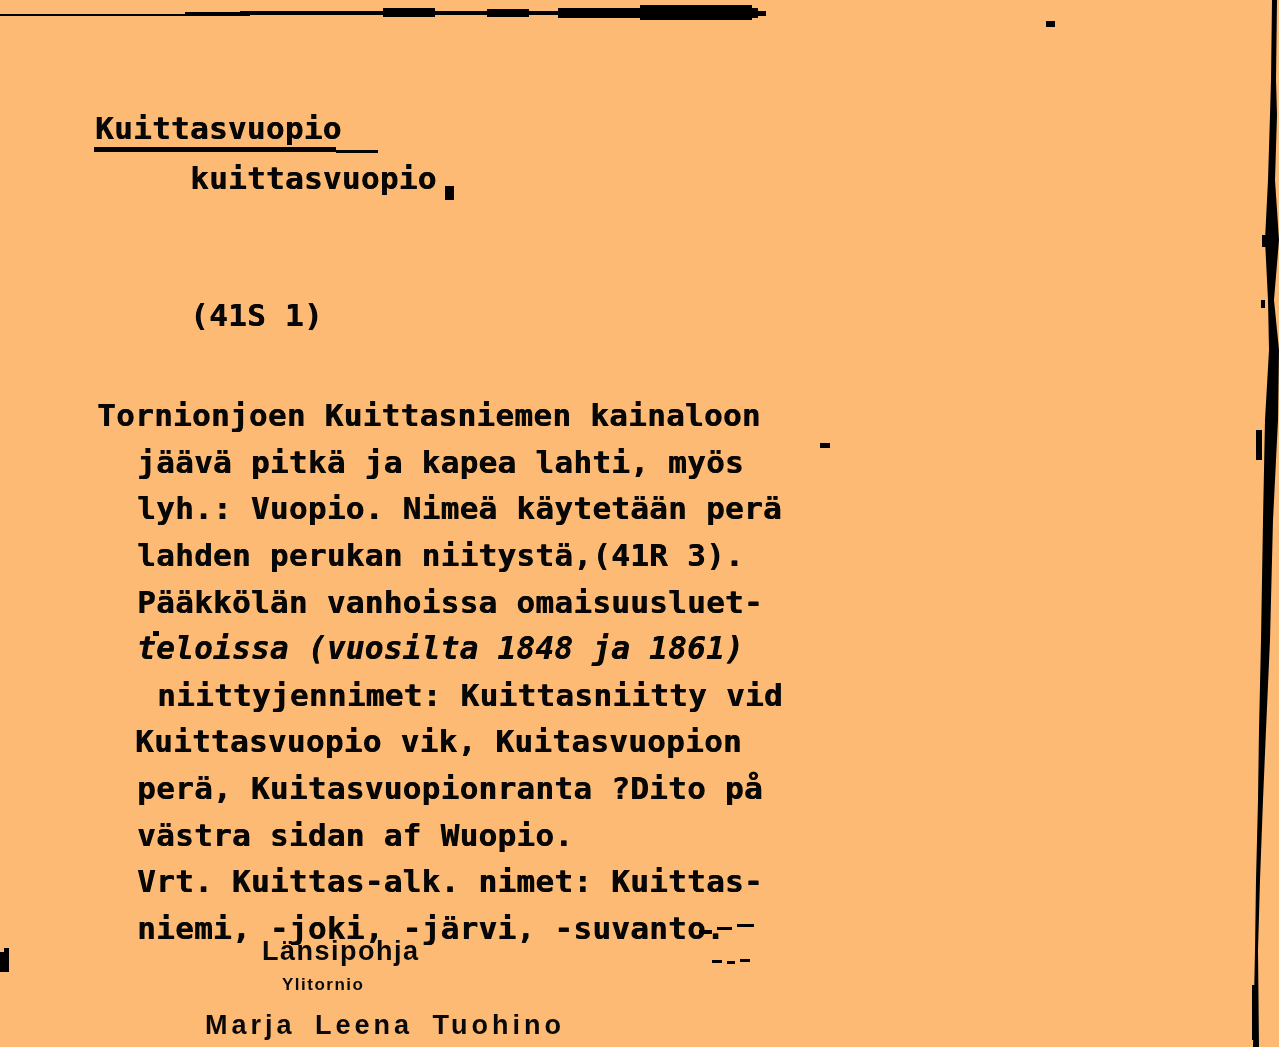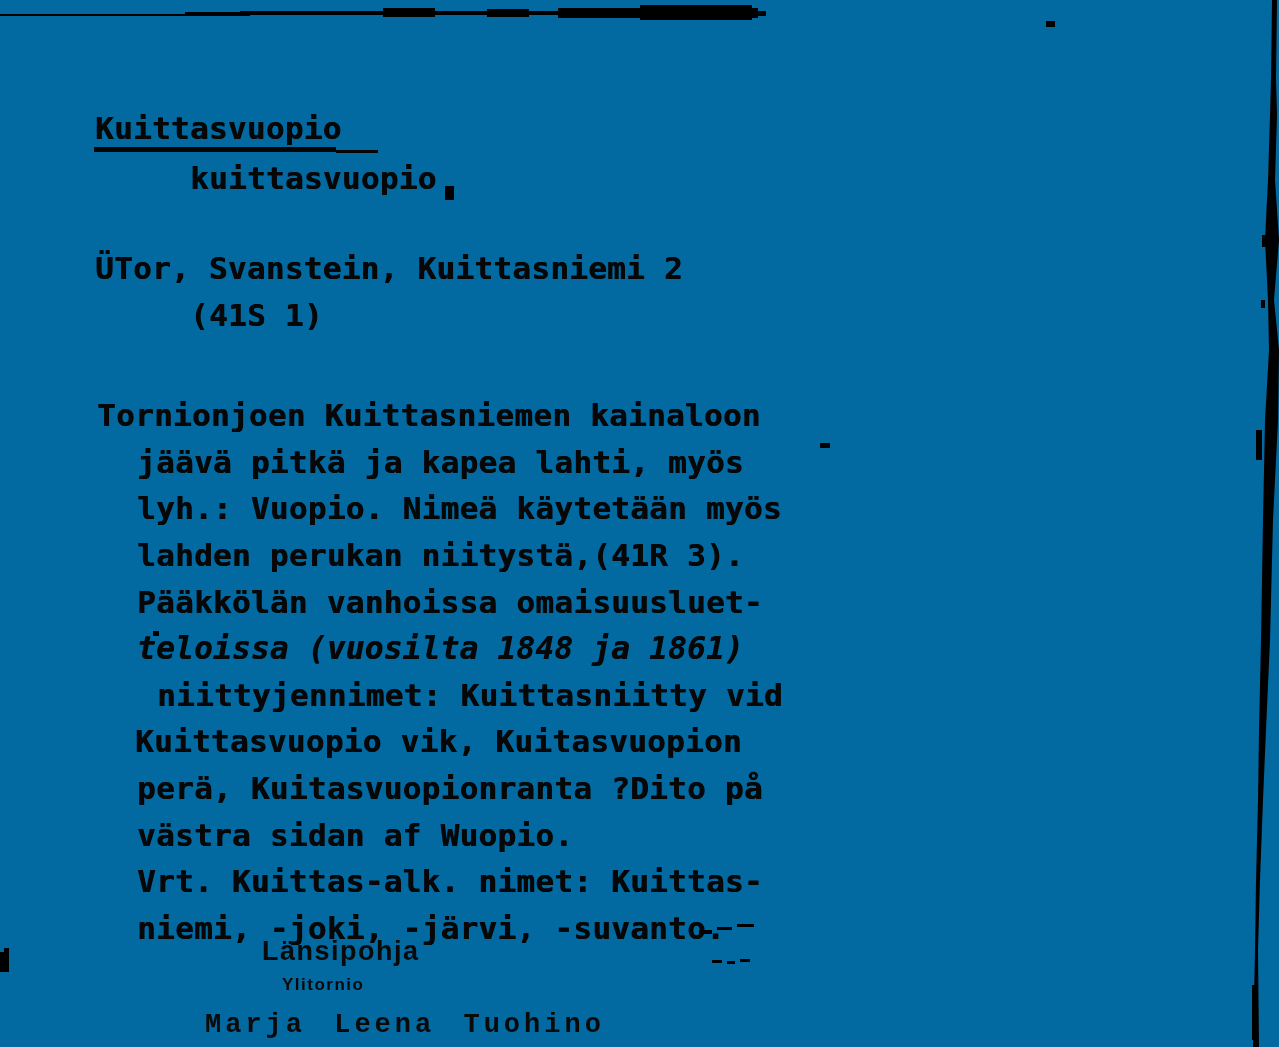--- a/index.html
+++ b/index.html
@@ -1,19 +1,19 @@
 <!DOCTYPE html>
 <html><head>
 <meta charset="utf-8">
 <style>
   html,body{margin:0;padding:0;background:#fff;}
   #page{
     position:relative;
     width:1279px;height:1047px;
-    background:#0369a1;
+    background:#fdba74;
     overflow:hidden;
     font-family:"DejaVu Sans Mono", monospace;
     color:#070707;
   }
   .typed{
     position:absolute;
     font-family:"DejaVu Sans Mono", monospace;
     font-weight:bold;
     font-size:31px;
     line-height:36px;
@@ -40,39 +40,38 @@
 <body>
 
 <div id="page">
 
   <div class="typed" style="left:95px;top:110px;">Kuittasvuopio</div>
   <div class="underline-main" style="left:94px;top:147px;width:242px;height:5px;"></div>
   <div class="underline-main" style="left:336px;top:150px;width:42px;height:3px;"></div>
 
   <div class="typed" style="left:190px;top:160px;">kuittasvuopio</div>
 
-  <div class="typed" style="left:95px;top:250px;">ÜTor, Svanstein, Kuittasniemi 2</div>
   <div class="typed" style="left:190px;top:297px;">(41S 1)</div>
 
   <div class="typed" style="left:97px;top:397px;">Tornionjoen Kuittasniemen kainaloon</div>
   <div class="typed" style="left:137px;top:444px;">jäävä pitkä ja kapea lahti, myös</div>
-  <div class="typed" style="left:137px;top:490px;">lyh.: Vuopio. Nimeä käytetään myös</div>
+  <div class="typed" style="left:137px;top:490px;">lyh.: Vuopio. Nimeä käytetään perä</div>
   <div class="typed" style="left:137px;top:537px;">lahden perukan niitystä,(41R 3).</div>
   <div class="typed" style="left:137px;top:584px;">Pääkkölän vanhoissa omaisuusluet-</div>
   <div class="typed" style="left:137px;top:630px;font-style:italic;">teloissa (vuosilta 1848 ja 1861)</div>
   <div class="typed" style="left:137px;top:677px;margin-left:20px;">niittyjennimet: Kuittasniitty vid</div>
   <div class="typed" style="left:135px;top:723px;">Kuittasvuopio vik, Kuitasvuopion</div>
   <div class="typed" style="left:137px;top:770px;">perä, Kuitasvuopionranta ?Dito på</div>
   <div class="typed" style="left:137px;top:817px;">västra sidan af Wuopio.</div>
   <div class="typed" style="left:137px;top:863px;">Vrt. Kuittas-alk. nimet: Kuittas-</div>
   <div class="typed" style="left:137px;top:910px;">niemi, -joki, -järvi, -suvanto.</div>
 
   <div class="stamp" style="left:262px;top:936px;font-size:27px;letter-spacing:1.5px;">Länsipohja</div>
   <div class="stamp" style="left:282px;top:975px;font-size:17px;letter-spacing:1.5px;">Ylitornio</div>
-  <div class="stamp" style="left:205px;top:1010px;font-size:27px;letter-spacing:4px;word-spacing:8px;font-family:Liberation Mono, monospace;">Marja Leena Tuohino</div>
+  <div class="stamp" style="left:205px;top:1010px;font-size:27px;letter-spacing:4px;word-spacing:8px;">Marja Leena Tuohino</div>
 
   <div class="artifact" style="left:699px;top:930px;width:13px;height:4px;"></div>
   <div class="artifact" style="left:717px;top:927px;width:15px;height:3px;"></div>
   <div class="artifact" style="left:737px;top:924px;width:17px;height:3px;"></div>
   <div class="artifact" style="left:712px;top:960px;width:10px;height:3px;"></div>
   <div class="artifact" style="left:727px;top:961px;width:8px;height:3px;"></div>
   <div class="artifact" style="left:740px;top:959px;width:10px;height:3px;"></div>
 
   <div class="artifact" style="left:0px;top:14px;width:250px;height:2px;"></div>
   <div class="artifact" style="left:185px;top:12px;width:60px;height:3px;"></div>

